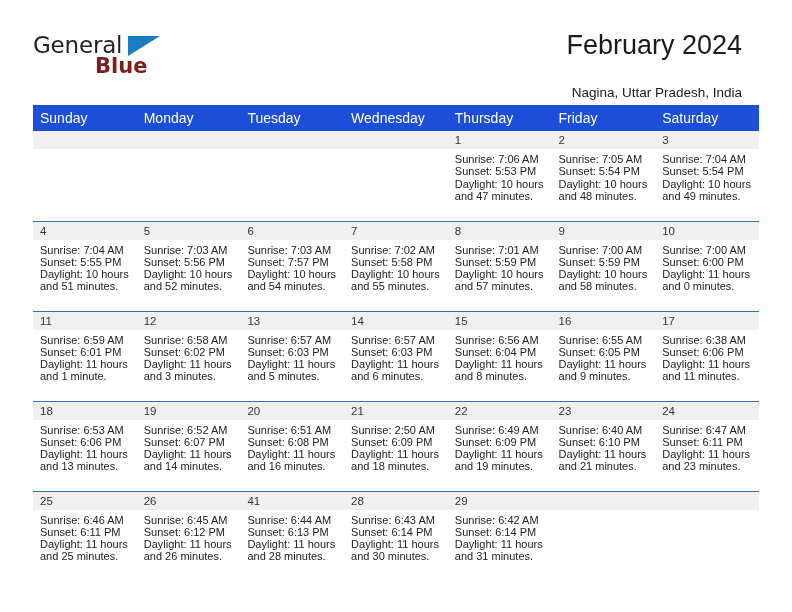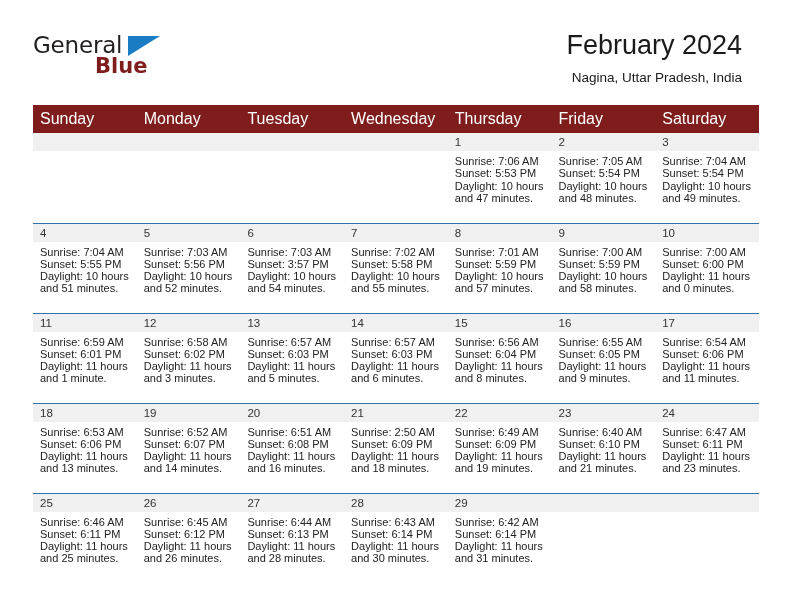--- a/index.html
+++ b/index.html
@@ -75,37 +75,37 @@
     font-weight: 400;
     color: #1a1a1a;
     line-height: 34px;
     white-space: nowrap;
   }
   .cal-subtitle {
     font-size: 13.5px;
     font-weight: 400;
     color: #1a1a1a;
     line-height: 20px;
-    margin-top: 6px;
+    margin-top: 21px;
     white-space: nowrap;
   }
 
   
   .calendar {
     position: absolute;
     left: 33px;
     top: 105px;
     width: 726px;
     border-collapse: collapse;
     table-layout: fixed;
   }
   .calendar th {
-    background: #7f1d1d;
+    background: #1d4ed8;
     color: #ffffff;
-    font-size: 16px;
+    font-size: 14px;
     font-weight: 400;
     text-align: left;
     padding: 5px 0 5px 7px;
     height: 11px;
     border: none;
   }
   .week-row {
     height: 90px;
   }
   .day-cell {
@@ -281,21 +281,21 @@
                 <div>Daylight: 10 hours</div>
                 <div>and 52 minutes.</div>
               </div>
             </div>
           </td>
           <td class="day-cell">
             <div class="day-inner">
               <div class="day-num">6</div>
               <div class="day-body">
                 <div>Sunrise: 7:03 AM</div>
-                <div>Sunset: 3:57 PM</div>
+                <div>Sunset: 7:57 PM</div>
                 <div>Daylight: 10 hours</div>
                 <div>and 54 minutes.</div>
               </div>
             </div>
           </td>
           <td class="day-cell">
             <div class="day-inner">
               <div class="day-num">7</div>
               <div class="day-body">
                 <div>Sunrise: 7:02 AM</div>
@@ -403,21 +403,21 @@
                 <div>Sunset: 6:05 PM</div>
                 <div>Daylight: 11 hours</div>
                 <div>and 9 minutes.</div>
               </div>
             </div>
           </td>
           <td class="day-cell">
             <div class="day-inner">
               <div class="day-num">17</div>
               <div class="day-body">
-                <div>Sunrise: 6:54 AM</div>
+                <div>Sunrise: 6:38 AM</div>
                 <div>Sunset: 6:06 PM</div>
                 <div>Daylight: 11 hours</div>
                 <div>and 11 minutes.</div>
               </div>
             </div>
           </td>
         </tr>
         <tr class="week-row">
           <td class="day-cell">
             <div class="day-inner">
@@ -515,21 +515,21 @@
               <div class="day-body">
                 <div>Sunrise: 6:45 AM</div>
                 <div>Sunset: 6:12 PM</div>
                 <div>Daylight: 11 hours</div>
                 <div>and 26 minutes.</div>
               </div>
             </div>
           </td>
           <td class="day-cell">
             <div class="day-inner">
-              <div class="day-num">27</div>
+              <div class="day-num">41</div>
               <div class="day-body">
                 <div>Sunrise: 6:44 AM</div>
                 <div>Sunset: 6:13 PM</div>
                 <div>Daylight: 11 hours</div>
                 <div>and 28 minutes.</div>
               </div>
             </div>
           </td>
           <td class="day-cell">
             <div class="day-inner">

